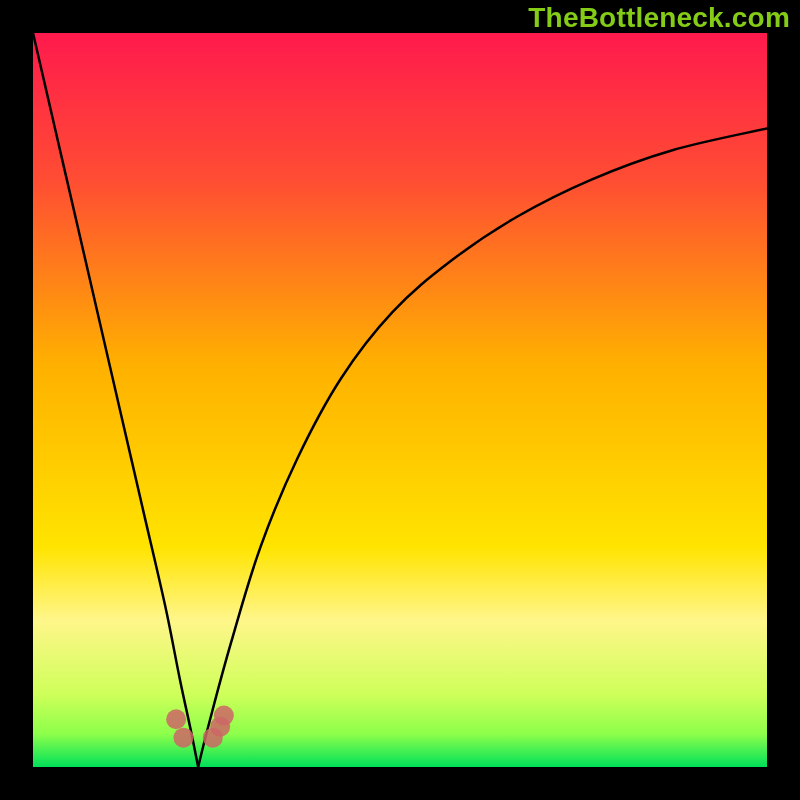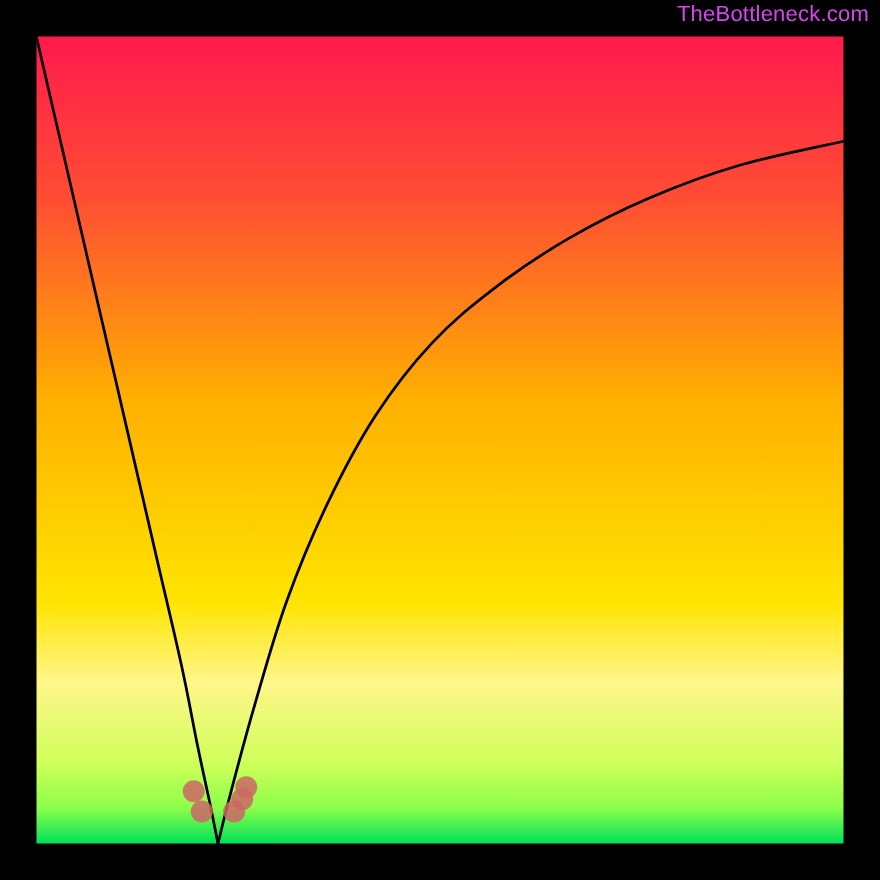--- a/index.html
+++ b/index.html
@@ -23,23 +23,23 @@
     position: absolute;
     top: 33px;
     left: 33px;
     width: 734px;
     height: 734px;
   }
   .watermark {
     position: absolute;
     top: 2px;
     right: 10px;
-    color: #d946ef;
-    font-size: 20px;
-    font-weight: 400;
+    color: #84cc16;
+    font-size: 28px;
+    font-weight: 700;
     letter-spacing: 0.2px;
   }
   svg { display: block; }
 </style>
 </head>
 <body>
 
 <div class="frame">
   <div class="watermark">TheBottleneck.com</div>
   <div class="plot">

